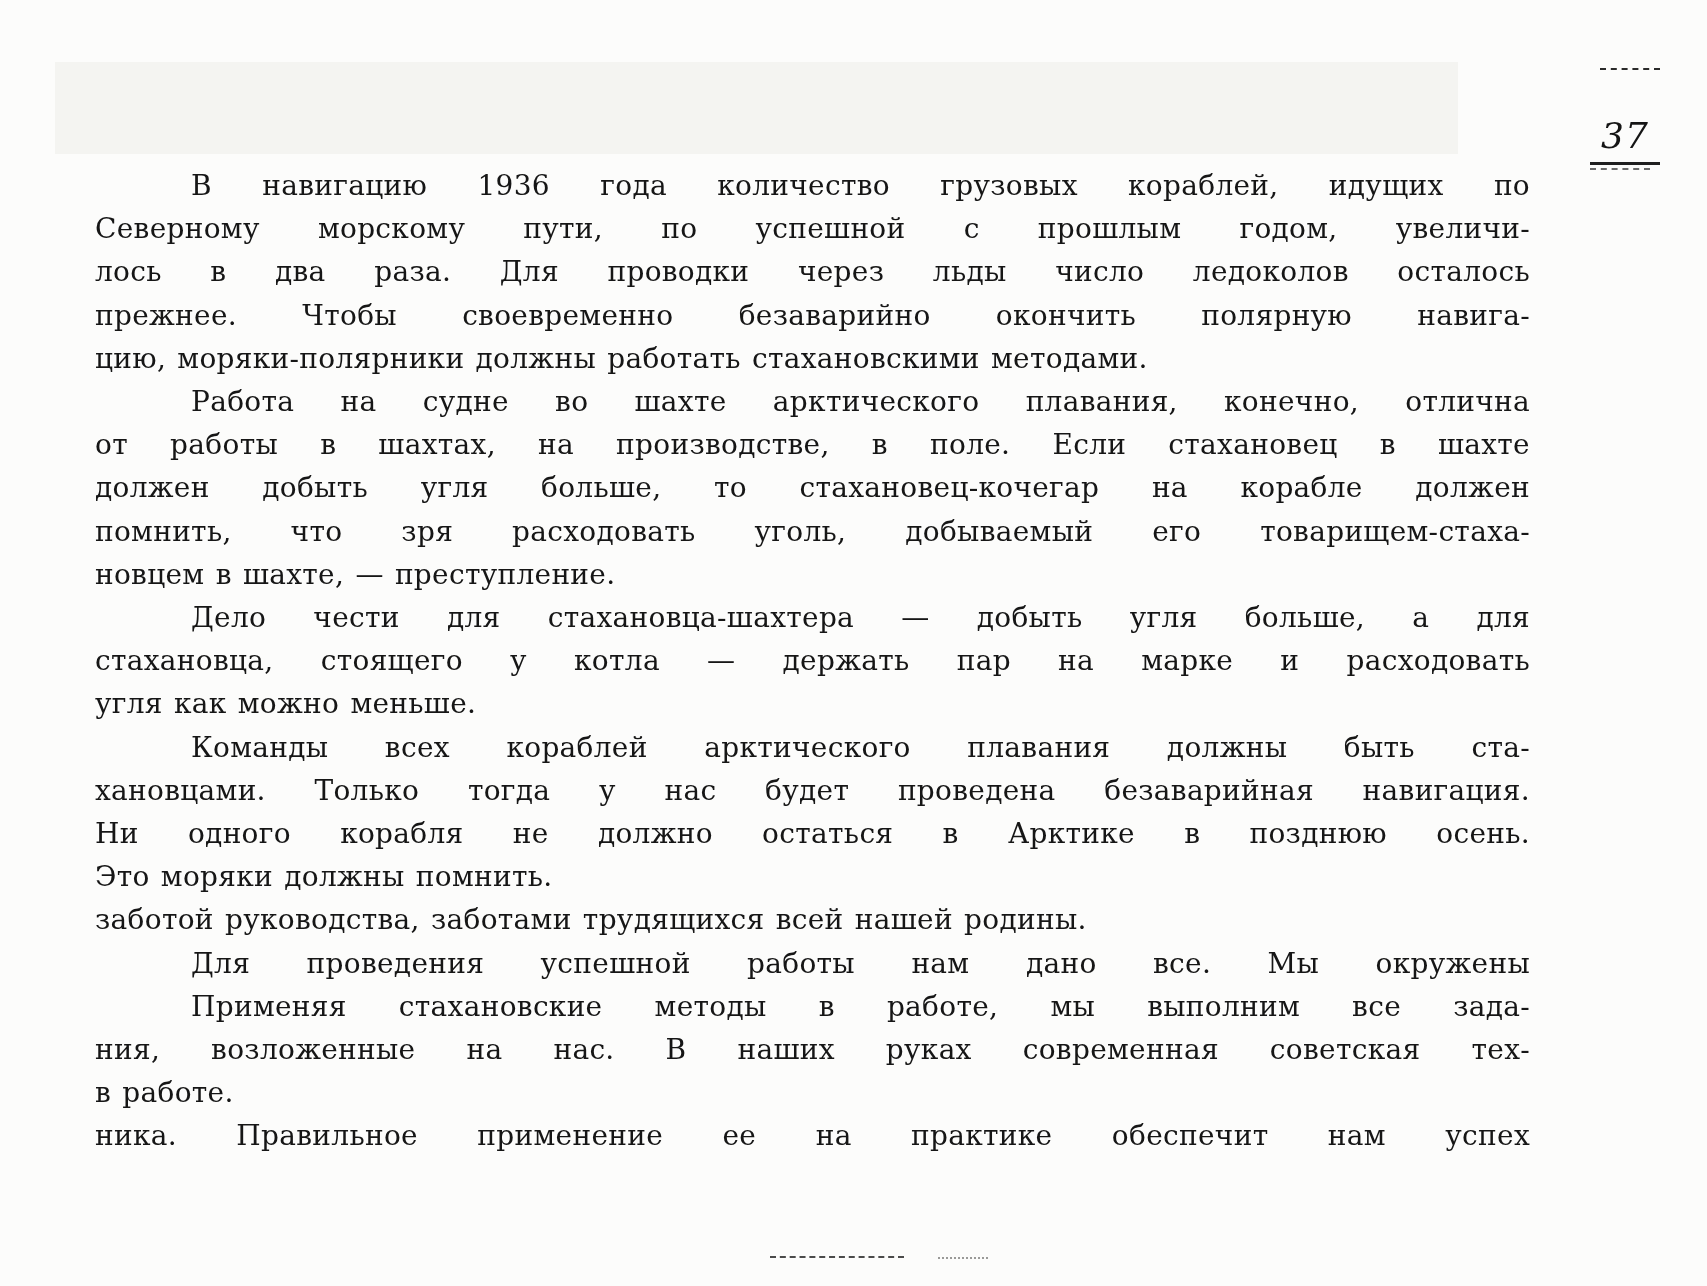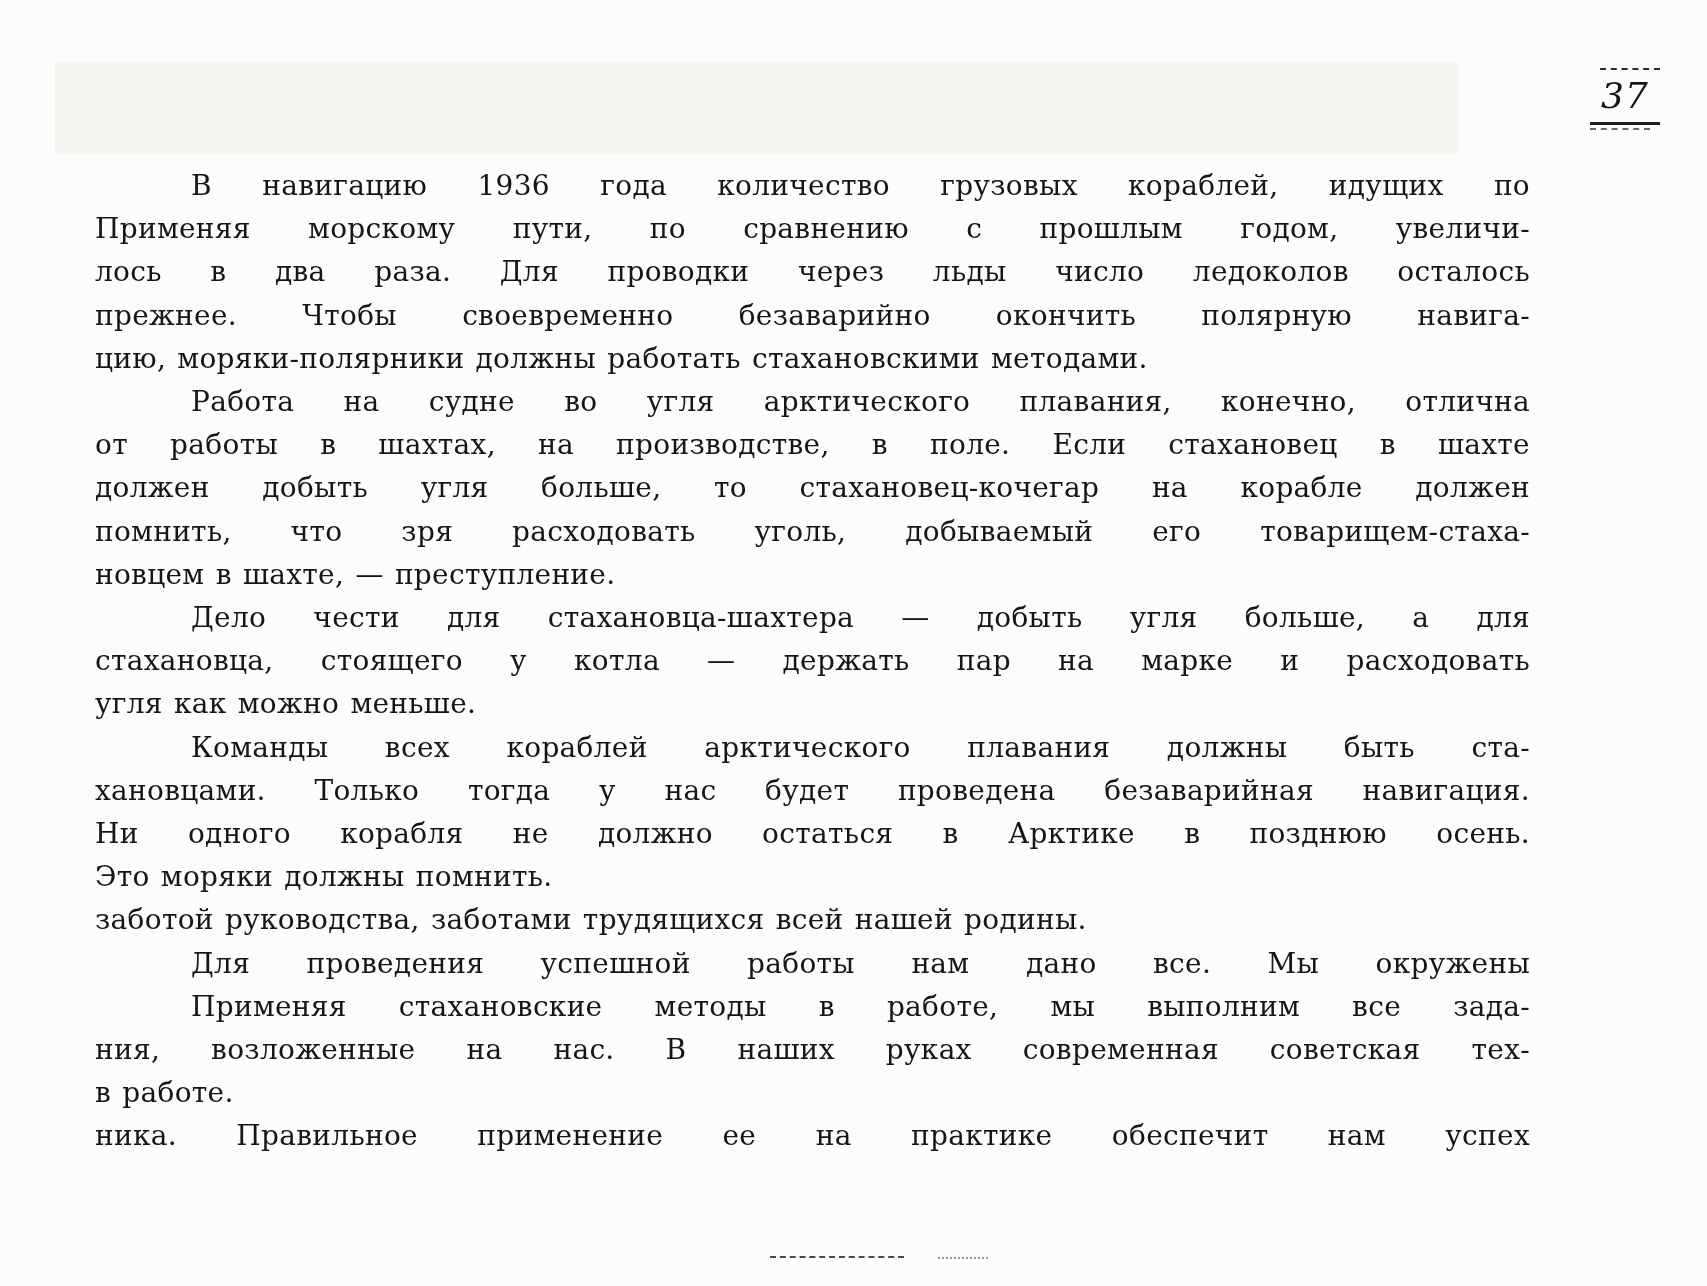--- a/index.html
+++ b/index.html
@@ -31,20 +31,21 @@
     margin-left: auto;
     border-top: 2px dashed #2a2a2a;
   }
   .page-number {
     font-style: italic;
     font-size: 36px;
     line-height: 52px;
     text-align: center;
     letter-spacing: 1px;
     color: #151515;
+    margin-top: 40px;
   }
   .rule-bottom .rb1 { border-top: 3px solid #1f1f1f; }
   .rule-bottom .rb2 { border-top: 2px dashed #6a6a6a; margin-top: 3px; width: 86%; }
   .page-text {
     position: absolute;
     left: 95px; top: 164px;
     width: 1435px;
     font-size: 28px;
     line-height: 43.2px;
     letter-spacing: 0.3px;
@@ -83,27 +84,27 @@
     <div class="page-number">37</div>
     <div class="rule-bottom">
       <div class="rb1"></div>
       <div class="rb2"></div>
     </div>
   </div>
 
   <div class="page-text" id="text-block">
       <div class="para">
         <div class="line first">В навигацию 1936 года количество грузовых кораблей, идущих по</div>
-        <div class="line">Применяя морскому пути, по сравнению с прошлым годом, увеличи-</div>
+        <div class="line">Северному морскому пути, по успешной с прошлым годом, увеличи-</div>
         <div class="line">лось в два раза. Для проводки через льды число ледоколов осталось</div>
         <div class="line">прежнее. Чтобы своевременно безаварийно окончить полярную навига-</div>
         <div class="line last">цию, моряки-полярники должны работать стахановскими методами.</div>
       </div>
       <div class="para">
-        <div class="line first">Работа на судне во угля арктического плавания, конечно, отлична</div>
+        <div class="line first">Работа на судне во шахте арктического плавания, конечно, отлична</div>
         <div class="line">от работы в шахтах, на производстве, в поле. Если стахановец в шахте</div>
         <div class="line">должен добыть угля больше, то стахановец-кочегар на корабле должен</div>
         <div class="line">помнить, что зря расходовать уголь, добываемый его товарищем-стаха-</div>
         <div class="line last">новцем в шахте, — преступление.</div>
       </div>
       <div class="para">
         <div class="line first">Дело чести для стахановца-шахтера — добыть угля больше, а для</div>
         <div class="line">стахановца, стоящего у котла — держать пар на марке и расходовать</div>
         <div class="line last">угля как можно меньше.</div>
       </div>

